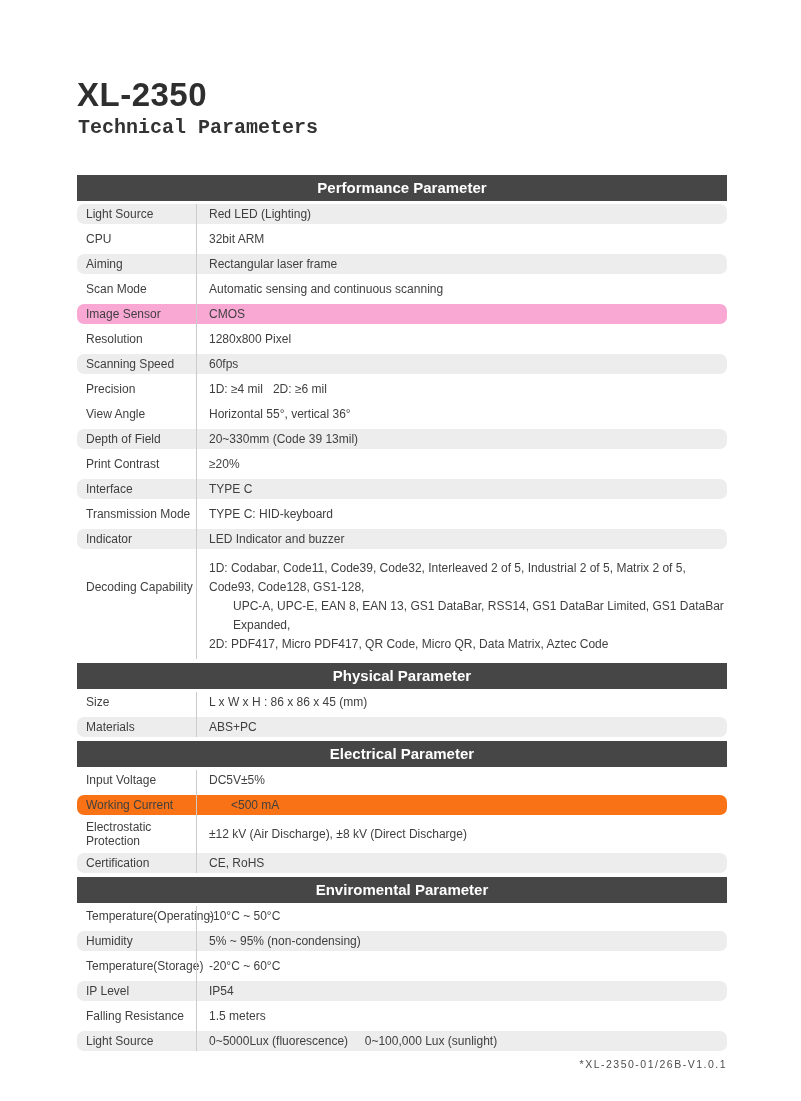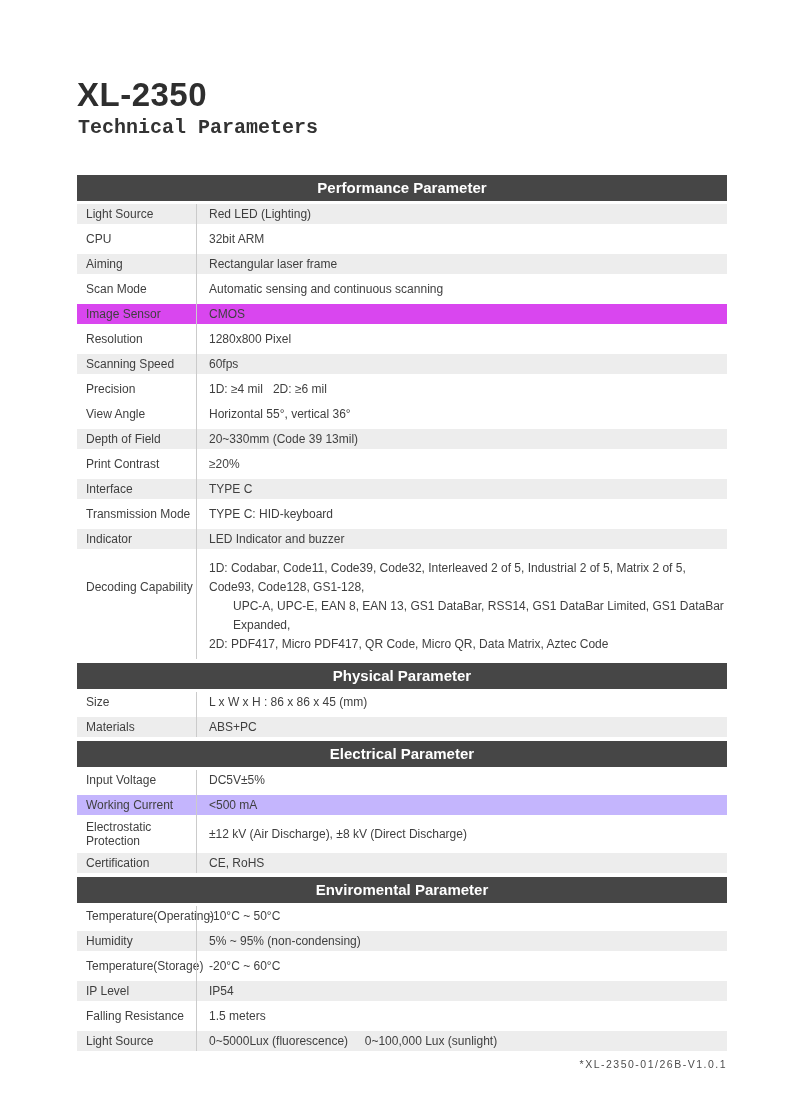--- a/index.html
+++ b/index.html
@@ -53,21 +53,21 @@
     background: #cbcbcb;
   }
   .row {
     display: flex;
     align-items: center;
     min-height: 20px;
     margin-bottom: 5px;
     font-size: 12px;
   }
   .row:last-child { margin-bottom: 0; }
-  .row.shaded { background: #ededed; }
+  .row.shaded { background: #ededed; border-radius: 7px; }
   .row-label {
     width: 119px;
     flex: 0 0 119px;
     padding-left: 9px;
     color: #3f3f3f;
   }
   .row-value {
     flex: 1;
     padding-left: 13px;
     white-space: pre-wrap;
@@ -104,21 +104,21 @@
           <div class="row-value">32bit ARM</div>
         </div>
         <div class="row shaded" style="background: rgb(237, 237, 237);">
           <div class="row-label">Aiming</div>
           <div class="row-value">Rectangular laser frame</div>
         </div>
         <div class="row">
           <div class="row-label">Scan Mode</div>
           <div class="row-value">Automatic sensing and continuous scanning</div>
         </div>
-        <div class="row shaded" style="background: #d946ef;">
+        <div class="row shaded" style="background: #f9a8d4;">
           <div class="row-label">Image Sensor</div>
           <div class="row-value">CMOS</div>
         </div>
         <div class="row">
           <div class="row-label">Resolution</div>
           <div class="row-value">1280x800 Pixel</div>
         </div>
         <div class="row shaded" style="background: rgb(237, 237, 237);">
           <div class="row-label">Scanning Speed</div>
           <div class="row-value">60fps</div>
@@ -166,21 +166,21 @@
           <div class="row-label">Materials</div>
           <div class="row-value">ABS+PC</div>
         </div>
       </div>
       <div class="section-header" style="background: rgb(70, 70, 70); color: rgb(255, 255, 255);">Electrical Parameter</div>
       <div class="rows">
         <div class="row">
           <div class="row-label">Input Voltage</div>
           <div class="row-value">DC5V±5%</div>
         </div>
-        <div class="row shaded" style="background: #c4b5fd;">
+        <div class="row shaded" style="background: #f97316; gap: 22px;">
           <div class="row-label">Working Current</div>
           <div class="row-value">&lt;500 mA</div>
         </div>
         <div class="row">
           <div class="row-label">Electrostatic Protection</div>
           <div class="row-value">±12 kV (Air Discharge), ±8 kV (Direct Discharge)</div>
         </div>
         <div class="row shaded" style="background: rgb(237, 237, 237);">
           <div class="row-label">Certification</div>
           <div class="row-value">CE, RoHS</div>

